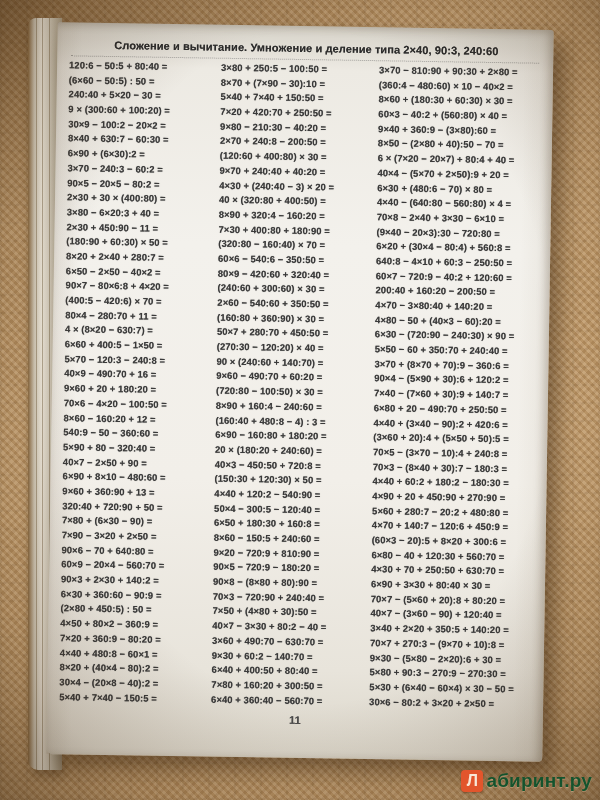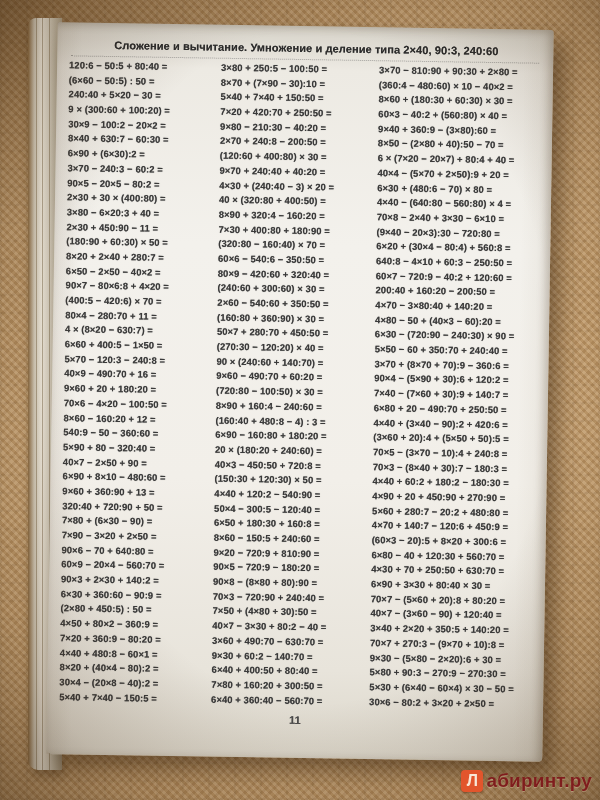--- a/index.html
+++ b/index.html
@@ -89,21 +89,21 @@
     display:flex;align-items:center;gap:3px;
     z-index:5;
   }
   .watermark-logo{
     width:22px;height:22px;border-radius:4px;
     background:#e2552c;
     color:#f8e8d8;font-weight:700;font-size:16px;line-height:22px;text-align:center;
     box-shadow:0 1px 2px rgba(60,20,0,0.35);
   }
   .watermark-text{
-    font-size:19px;font-weight:700;color:#7f1d1d;
+    font-size:19px;font-weight:700;color:#14532d;
     letter-spacing:0.2px;
     text-shadow:0 1px 1px rgba(255,230,200,0.35);
   }
 </style>
 </head>
 <body>
 
 <div class="mat"></div>
 <div class="mat-shade"></div>
 

